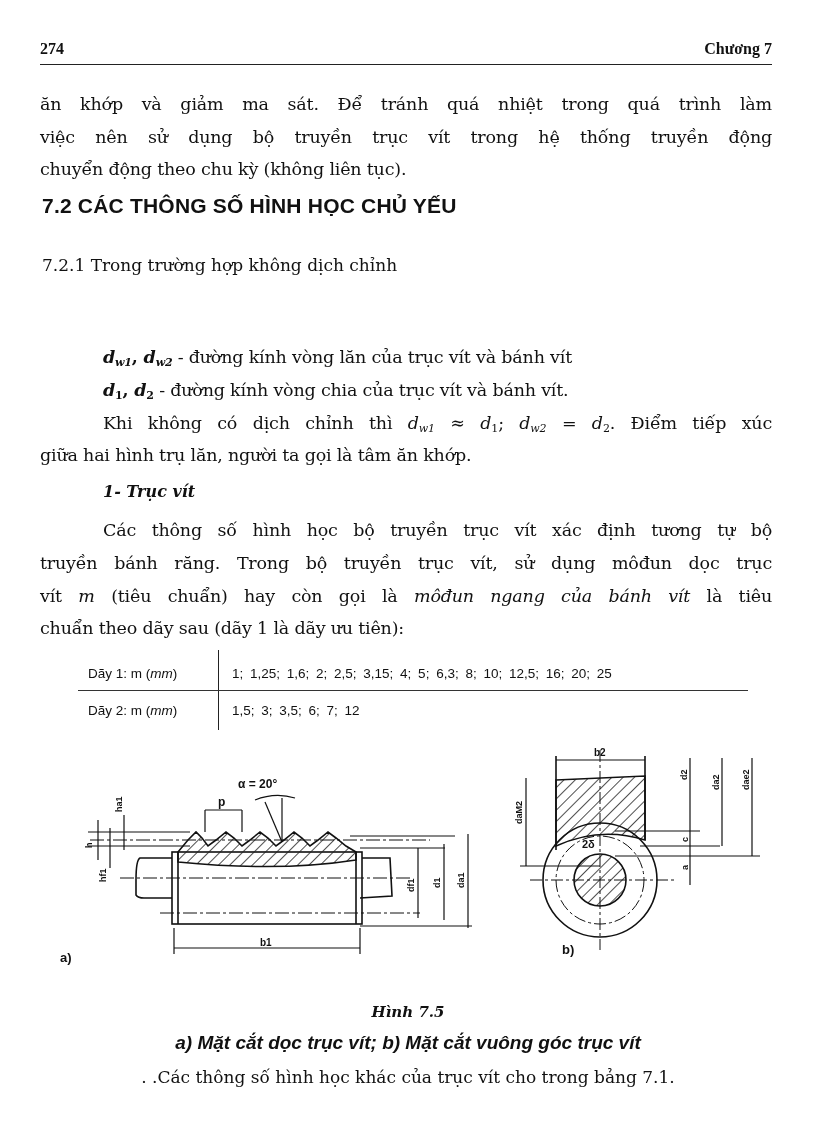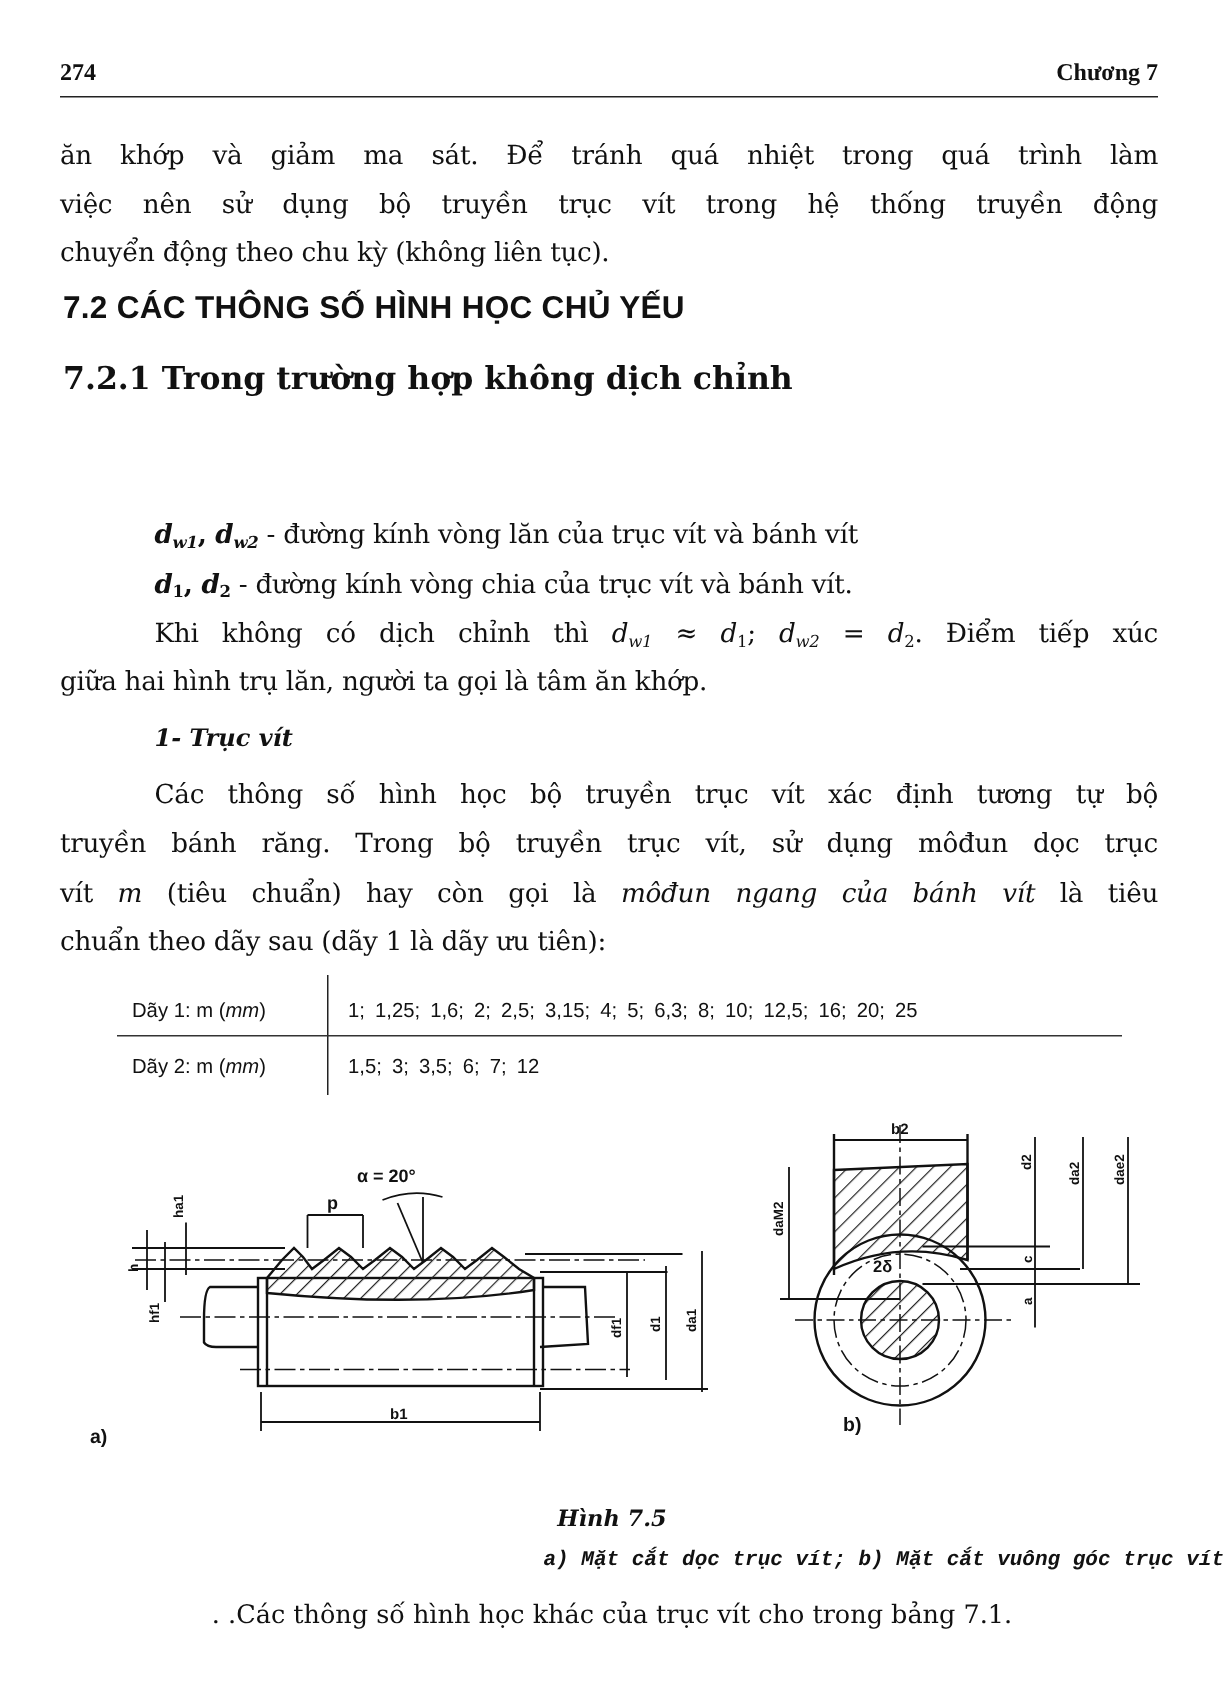--- a/index.html
+++ b/index.html
@@ -6,34 +6,34 @@
   body { width: 816px; height: 1123px; position: relative; overflow: hidden; color: #111; font-family: "DejaVu Serif", "Liberation Serif", serif; }
   .page { position: absolute; left: 0; top: 0; width: 816px; height: 788px; }
   .hdr { position: absolute; left: 40px; right: 44px; top: 38px; height: 24px; font-family: "Liberation Serif", serif; font-weight: bold; font-size: 16px; }
   .hdr .pn { position: absolute; left: 0; top: 2px; }
   .hdr .ch { position: absolute; right: 0; top: 2px; margin-left: 11px; }
   .hrule { position: absolute; left: 40px; right: 44px; top: 64px; height: 0; border-top: 1.5px solid #222; }
   .p { position: absolute; left: 40px; width: 732px; font-size: 17.5px; line-height: 24px; white-space: nowrap; font-family: "DejaVu Serif", serif; letter-spacing: -0.2px; }
   .just { text-align: justify; text-align-last: justify; }
   .ind { left: 103px; width: 669px; }
   .h2 { position: absolute; left: 42px; top: 194px; font-family: "Liberation Sans", sans-serif; font-weight: bold; font-size: 21px; letter-spacing: 0.2px; }
-  .h3 { position: absolute; left: 42px; top: 239px; font-family: "DejaVu Serif", serif; font-weight: bold; font-size: 21px; }
+  .h3 { position: absolute; left: 42px; top: 255px; font-family: "DejaVu Serif", serif; font-weight: normal; font-size: 17px; }
   .h4 { position: absolute; left: 103px; top: 482px; font-family: "DejaVu Serif", serif; font-weight: bold; font-style: italic; font-size: 16px; }
   i.v { font-style: italic; }
   sub { font-size: 11px; vertical-align: -3px; }
   .tbl { position: absolute; left: 78px; top: 650px; width: 670px; height: 80px; font-family: "Liberation Sans", sans-serif; font-size: 13.5px; }
   .tbl .vline { position: absolute; left: 140px; top: 0; height: 80px; border-left: 1.5px solid #222; }
   .tbl .row1line { position: absolute; left: 0; right: 0; top: 40px; border-top: 1.5px solid #333; }
   .tbl .lab { position: absolute; left: 10px; }
   .tbl .val { position: absolute; left: 154px; word-spacing: 3px; }
   .tbl .r1 { top: 16px; text-align: right; }
   .tbl .r2 { top: 53px; }
   .fig { position: absolute; }
   .caption-t { position: absolute; left: 0; width: 816px; top: 1003px; text-align: center; font-family: "DejaVu Serif", serif; font-weight: bold; font-style: italic; font-size: 15px; }
-  .caption-s { position: absolute; left: 0; width: 816px; top: 1032px; text-align: right; font-family: Liberation Mono, monospace; font-style: italic; font-weight: bold; font-size: 14px; }
+  .caption-s { position: absolute; left: 0; width: 816px; top: 1032px; text-align: center; font-family: Liberation Sans, sans-serif; font-style: italic; font-weight: bold; font-size: 19px; }
   .last { position: absolute; left: 0; width: 816px; top: 1067px; text-align: center; font-family: "DejaVu Serif", serif; font-size: 17px; }
 </style>
 </head>
 <body>
 
 <div class="page">
 
   <div class="hdr">
     <span class="pn">274</span>
     <span class="ch">Chương 7</span>

